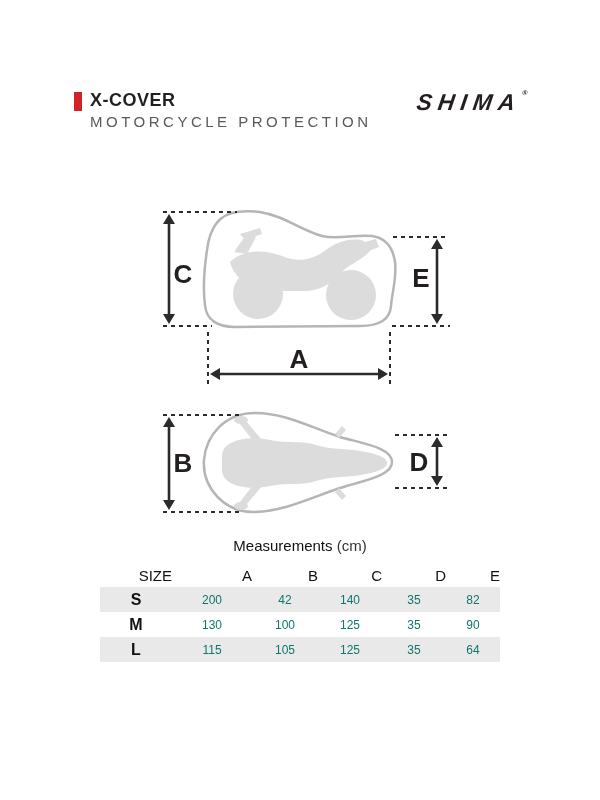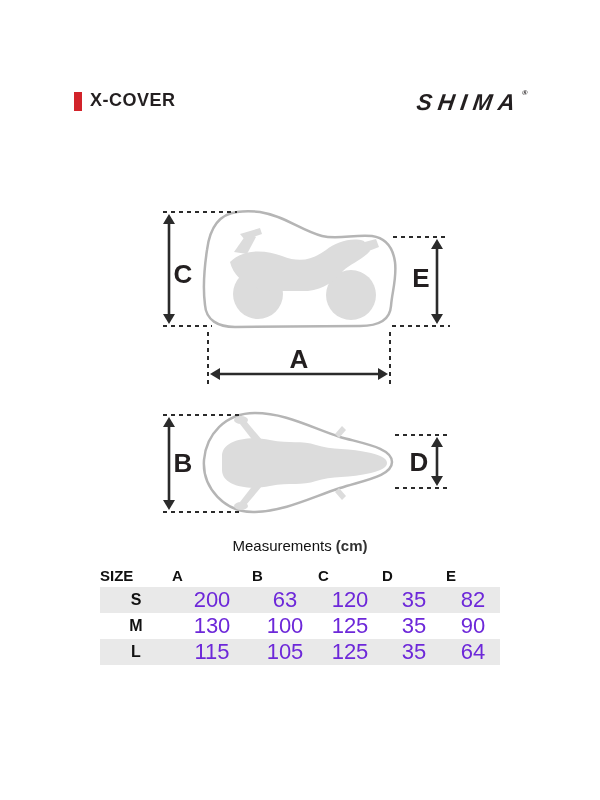--- a/index.html
+++ b/index.html
@@ -31,37 +31,38 @@
   .dim-label{font-family:"Liberation Sans",sans-serif;font-weight:bold;font-size:26px;fill:var(--text-dark);}
   .dash{stroke:var(--dim-line);stroke-width:2;stroke-dasharray:4 4;fill:none;}
   .arrow-line{stroke:var(--dim-line);stroke-width:2.6;fill:none;}
   .arrow-head{fill:var(--dim-line);stroke:none;}
   .cover{fill:#ffffff;stroke:var(--cover-outline);stroke-width:2.5;}
   .bike{fill:var(--silhouette);stroke:none;}
 
   
   .meas-title{position:absolute;left:0;top:537px;width:600px;text-align:center;font-size:15px;color:#111;}
   .meas-title .t-bold{font-weight:normal;}
-  .meas-title .t-unit{font-weight:700;color:#333;}
+  .meas-title .t-unit{font-weight:400;color:#333;}
   table.sizes{position:absolute;left:100px;top:563px;width:400px;border-collapse:collapse;table-layout:fixed;}
   table.sizes col.c-size{width:72px;} table.sizes col.c-a{width:80px;}
   table.sizes col.c-b{width:66px;}   table.sizes col.c-c{width:64px;}
   table.sizes col.c-d{width:64px;}   table.sizes col.c-e{width:54px;}
-  table.sizes th{height:24px;font-size:15px;font-weight:bold;color:#111;text-align:left;vertical-align:middle;}
-  table.sizes td{height:25px;font-size:22px;color:#6d28d9;text-align:center;vertical-align:middle;}
+  table.sizes th{height:24px;font-size:15px;font-weight:normal;color:#111;text-align:right;vertical-align:middle;}
+  table.sizes td{height:25px;font-size:12px;color:#0f766e;text-align:center;vertical-align:middle;}
   table.sizes td.size-cell{font-weight:bold;color:#111;font-size:16px;}
   table.sizes tr.striped{background:var(--row-stripe);}
 </style>
 </head>
 <body>
 
 <div class="page">
 
   <div class="brand-bar"></div>
   <div class="title">X-COVER</div>
+  <div class="subtitle">MOTORCYCLE PROTECTION</div>
   <div class="logo"><span>SHIMA</span><sup>®</sup></div>
 
   <div class="diagram" style="left:150px;top:190px;width:300px;height:205px;">
     <svg width="300" height="205" viewBox="0 0 300 205">
 
       <path class="cover" d="M 87 22
            C 70 24 60 36 57 60
            C 54 80 53 100 55 115
            C 56 130 68 137 85 137
            L 210 136
@@ -188,22 +189,22 @@
         <th>B</th>
         <th>C</th>
         <th>D</th>
         <th>E</th>
       </tr>
     </thead>
     <tbody>
       <tr class="striped">
         <td class="size-cell">S</td>
         <td>200</td>
-        <td>63</td>
-        <td>120</td>
+        <td>42</td>
+        <td>140</td>
         <td>35</td>
         <td>82</td>
       </tr>
       <tr>
         <td class="size-cell">M</td>
         <td>130</td>
         <td>100</td>
         <td>125</td>
         <td>35</td>
         <td>90</td>

